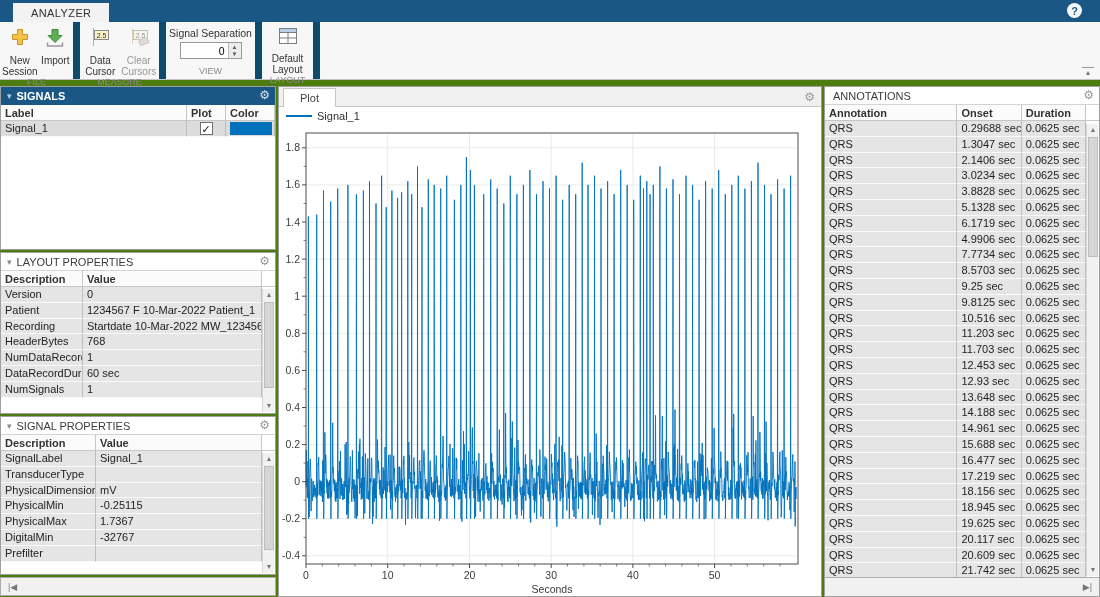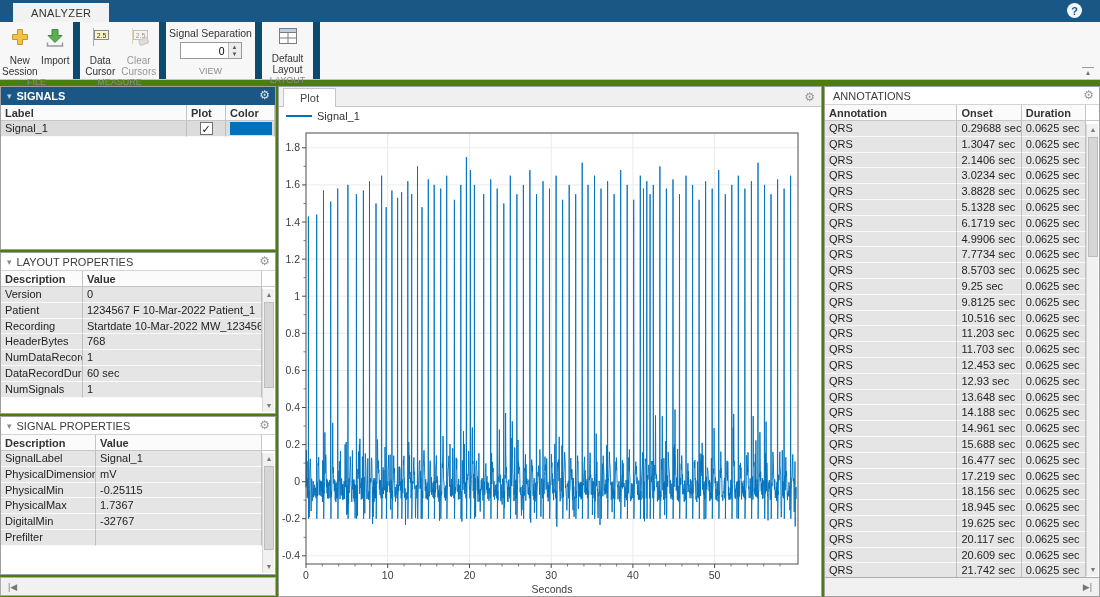--- a/index.html
+++ b/index.html
@@ -274,20 +274,25 @@
           <tr>
         <th>Description</th>
         <th>Value</th>
         <th class="spacer"></th>
       </tr>
         </thead>
       <tbody>
           <tr style="height: 15.8px;">
             <td>SignalLabel</td>
             <td>Signal_1</td>
+            <td class="spacer"></td>
+          </tr>
+          <tr style="height: 15.8px;">
+            <td>TransducerType</td>
+            <td></td>
             <td class="spacer"></td>
           </tr>
           <tr style="height: 15.8px;">
             <td>PhysicalDimension</td>
             <td>mV</td>
             <td class="spacer"></td>
           </tr>
           <tr style="height: 15.8px;">
             <td>PhysicalMin</td>
             <td>-0.25115</td>

